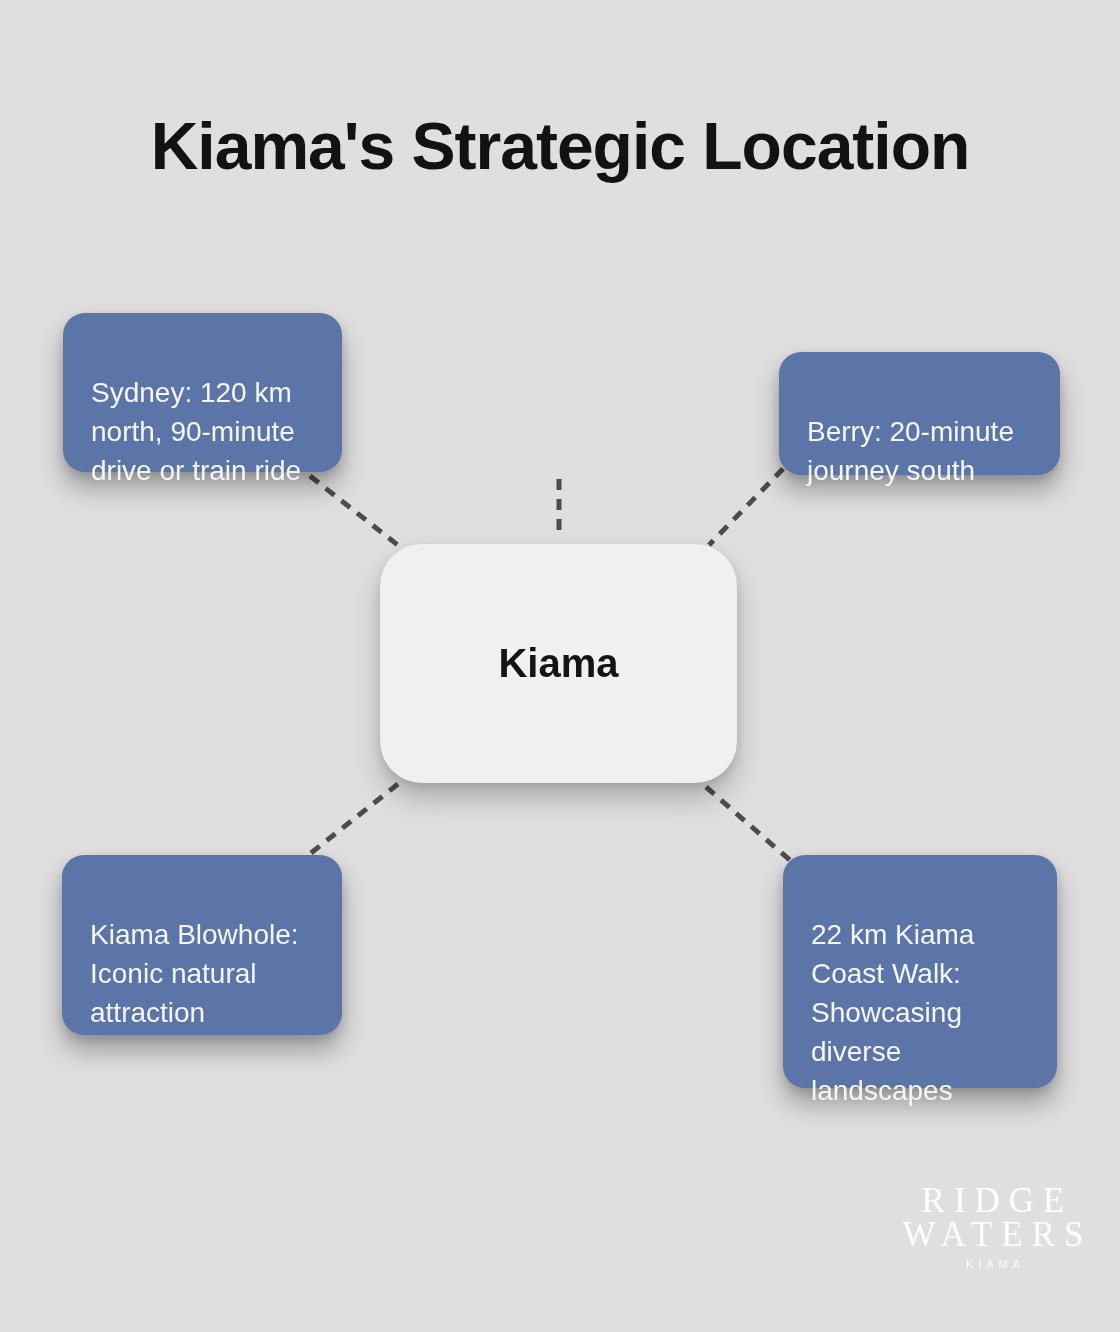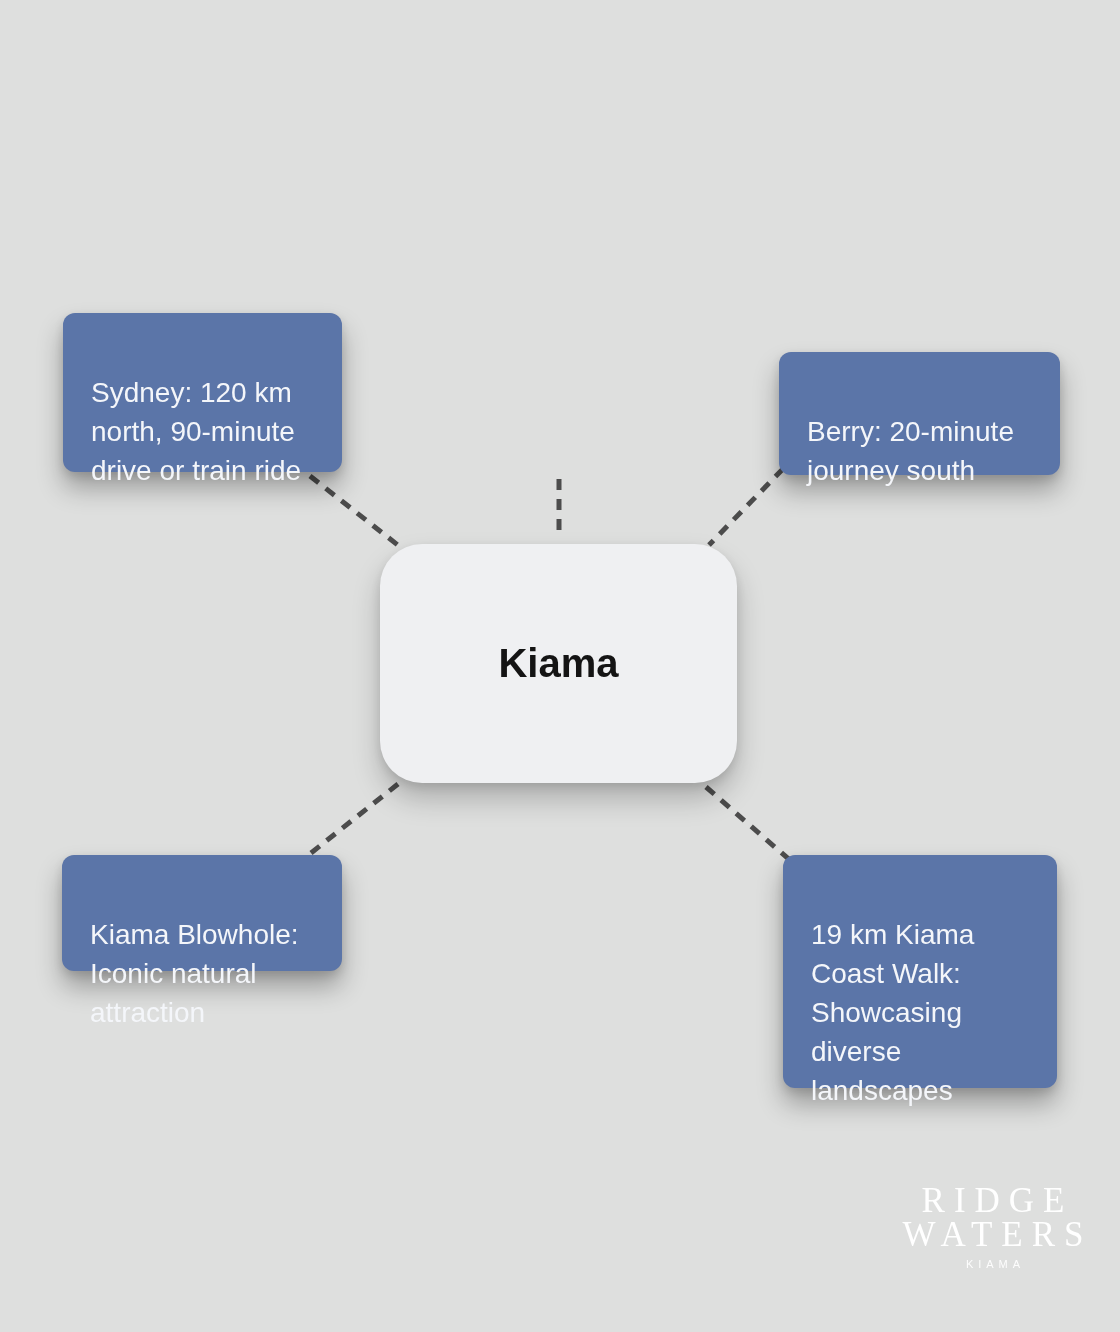--- a/index.html
+++ b/index.html
@@ -33,33 +33,33 @@
     height: 1332px;
   }
   .connector {
     stroke: #4c4c4c;
     stroke-width: 5;
     stroke-dasharray: 11 9;
     stroke-linecap: butt;
   }
   .node {
     position: absolute;
-    border-radius: 12px;
+    border-radius: 22px;
     background: #5b75a8;
     color: #f4f6fa;
     font-size: 28px;
     line-height: 39px;
     padding: 21px 28px;
     white-space: pre-line;
     box-shadow: 0 16px 26px rgba(0,0,0,0.30), 0 4px 10px rgba(0,0,0,0.12);
   }
   .node-sydney     { left: 63px;  top: 313px; width: 279px; height: 159px; }
   .node-wollongong { left: 424px; top: 313px; width: 276px; height: 159px; }
   .node-berry      { left: 779px; top: 312px; width: 281px; height: 123px; margin-top: 40px; }
-  .node-blowhole   { left: 62px;  top: 855px; width: 280px; height: 116px; }
+  .node-blowhole   { left: 62px;  top: 855px; width: 280px; height: 180px; }
   .node-coastwalk  { left: 783px; top: 855px; width: 274px; height: 233px; }
   .node-center {
     position: absolute;
     left: 380px; top: 544px;
     width: 357px; height: 239px;
     border-radius: 42px;
     background: #eff0f2;
     box-shadow: 0 16px 28px rgba(0,0,0,0.22), 0 4px 10px rgba(0,0,0,0.10);
     display: flex;
     align-items: center;
@@ -93,20 +93,21 @@
     letter-spacing: 5px;
     text-indent: 5px;
     opacity: 0.95;
   }
 </style>
 </head>
 <body>
 
 <div class="canvas">
 
+  <h1 class="page-title">Kiama's Strategic Location</h1>
 
   <svg class="connector-layer" width="1120" height="1332" viewBox="0 0 1120 1332" aria-hidden="true">
     <line class="connector" x1="310" y1="476" x2="399" y2="546"></line>
     <line class="connector" x1="559" y1="479" x2="559" y2="539"></line>
     <line class="connector" x1="811" y1="440" x2="709" y2="545"></line>
     <line class="connector" x1="398" y1="784" x2="311" y2="853"></line>
     <line class="connector" x1="706" y1="787" x2="792" y2="862"></line>
   </svg>
 
   <div class="node node-sydney">
@@ -125,21 +126,21 @@
     <span class="center-label">Kiama</span>
   </div>
 
   <div class="node node-blowhole">
     <span>Kiama Blowhole:
 Iconic natural
 attraction</span>
   </div>
 
   <div class="node node-coastwalk">
-    <span>19 km Kiama
+    <span>22 km Kiama
 Coast Walk:
 Showcasing
 diverse
 landscapes</span>
   </div>
 
   <div class="brand-logo">
     <div class="logo-line">RIDGE</div>
     <div class="logo-line">WATERS</div>
     <div class="logo-tagline">KIAMA</div>

